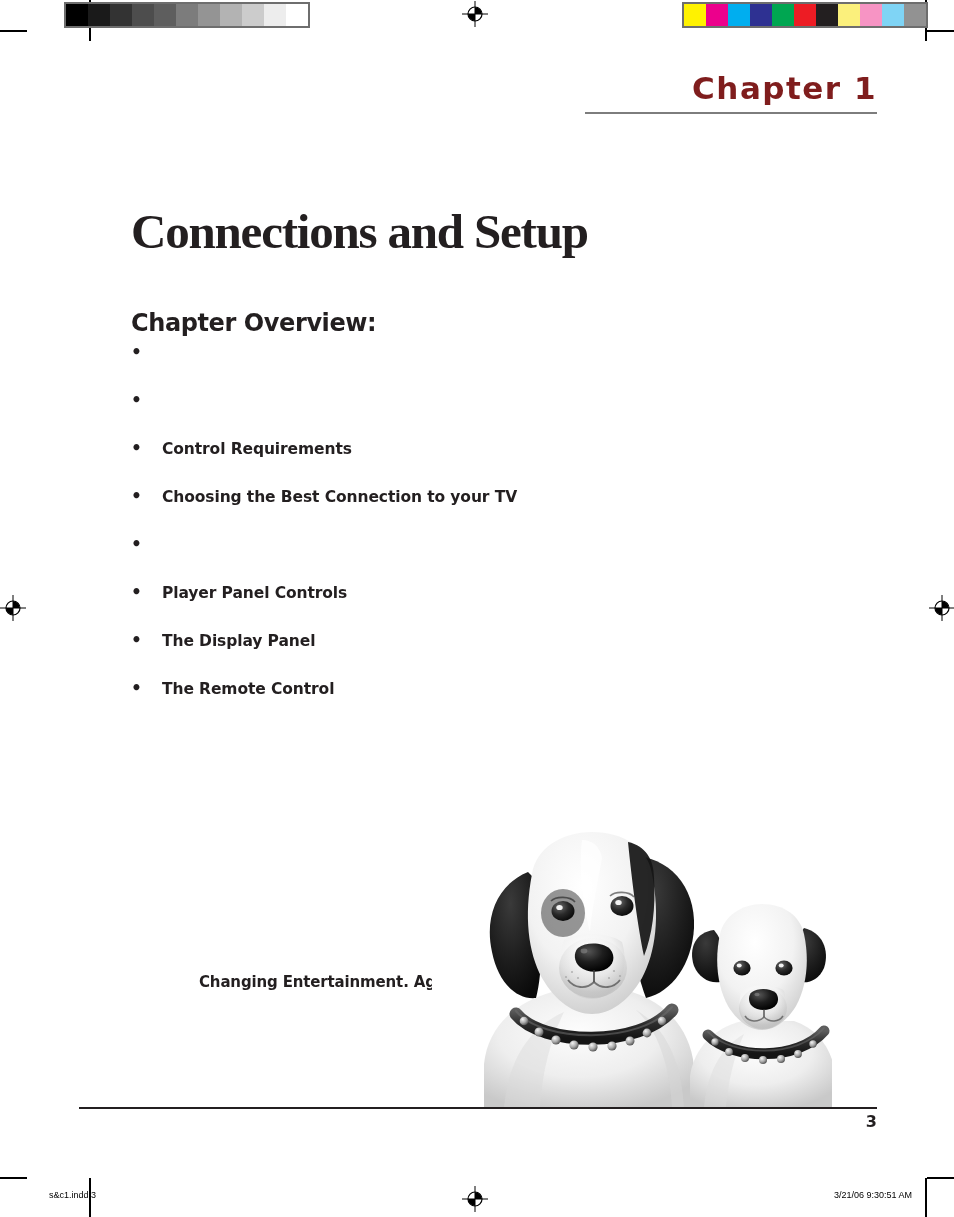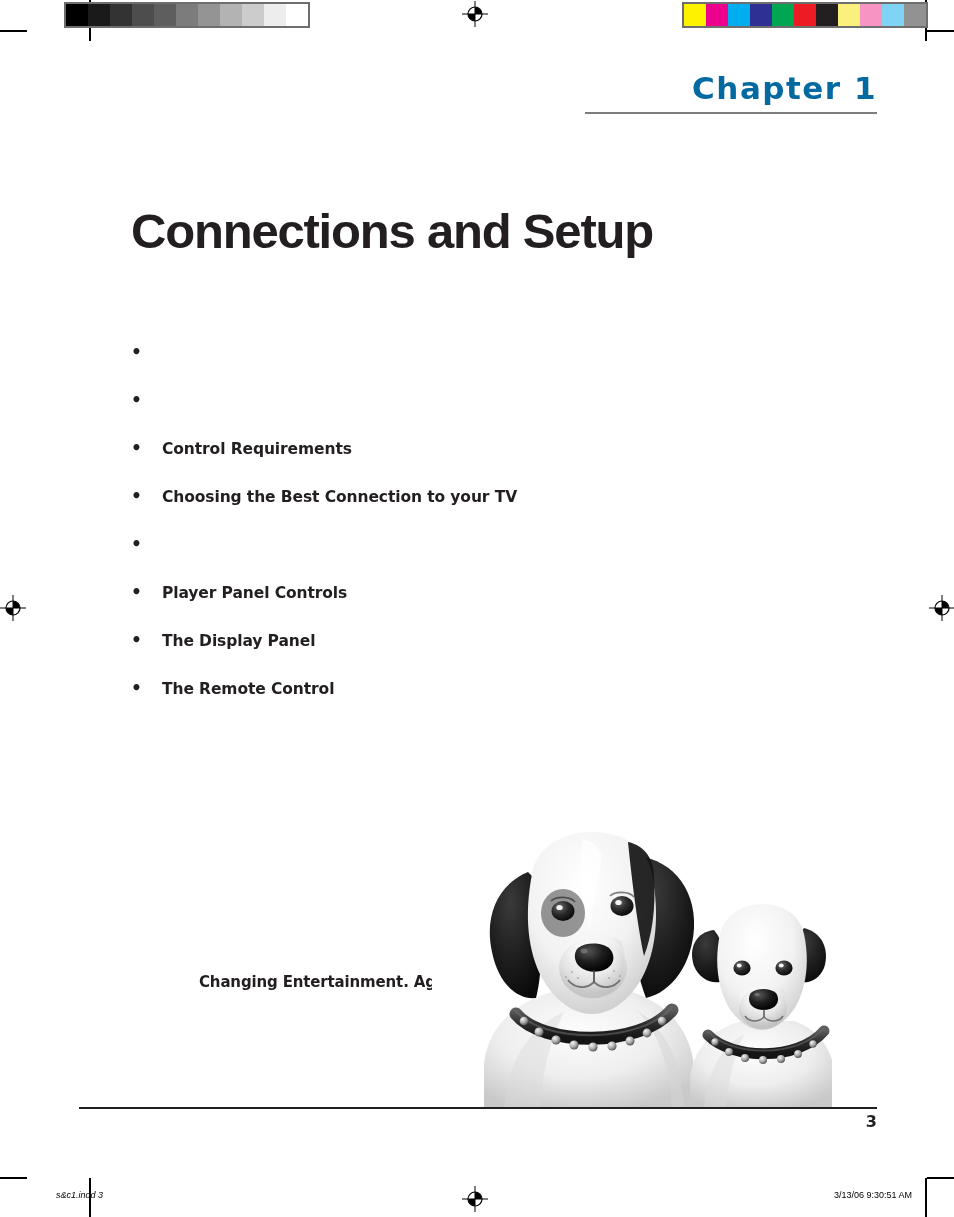--- a/index.html
+++ b/index.html
@@ -58,41 +58,41 @@
     position: absolute;
     left: 585px;
     top: 72px;
     width: 292px;
     text-align: right;
   }
   #chapter-header .chapter-label {
     font-family: "DejaVu Sans", sans-serif;
     font-size: 31px;
     font-weight: bold;
-    color: #0369a1;
+    color: #7f1d1d;
     letter-spacing: 1.5px;
     line-height: 1.05;
     display: block;
     white-space: nowrap;
   }
   #chapter-rule {
     position: absolute;
     left: 585px;
     top: 112px;
     width: 292px;
     height: 1.5px;
     background: #7d7d7d;
   }
 
   
   #page-title {
     position: absolute;
     left: 131px;
     top: 172px;
-    font-family: Liberation Sans, sans-serif;
+    font-family: Liberation Serif, serif;
     font-size: 49px;
     font-weight: bold;
     color: #231f20;
     letter-spacing: -1.2px;
     line-height: 1.1;
     white-space: nowrap;
   }
   #overview-heading {
     position: absolute;
     left: 131px;
@@ -178,21 +178,21 @@
     color: #231f20;
   }
   .print-meta {
     position: absolute;
     top: 1190px;
     font-family: "Liberation Sans", sans-serif;
     font-size: 9px;
     color: #000;
     white-space: nowrap;
   }
-  #print-filename { left: 56px; font-style: italic; }
+  #print-filename { left: 49px; }
   #print-timestamp { right: 42px; }
 </style>
 </head>
 <body>
 
 <div id="page">
 
   <div class="crop-v" style="left:89px; top:0; height:41px;"></div>
   <div class="crop-h" style="left:0; top:30px; width:27px;"></div>
 
@@ -264,20 +264,21 @@
       <div class="swatch" style="background: rgb(146, 146, 146);"></div>
     </div>
 
   <div id="chapter-header">
     <span class="chapter-label">Chapter 1</span>
   </div>
   <div id="chapter-rule"></div>
 
   <h1 id="page-title">Connections and Setup</h1>
 
+  <h2 id="overview-heading">Chapter Overview:</h2>
 
   <ul id="overview-list">
     <li>
       <span class="bullet">•</span>
     </li>
     <li>
       <span class="bullet">•</span>
     </li>
     <li>
       <span class="bullet">•</span>
@@ -459,15 +460,15 @@
         <circle cx="366" cy="242" r="3.9" fill="url(#studG)"></circle>
         <circle cx="381" cy="232" r="3.7" fill="url(#studG)"></circle>
       </g>
     </g>
   </svg>
 
   <div id="footer-rule"></div>
   <div id="page-number">3</div>
 
   <div class="print-meta" id="print-filename">s&amp;c1.indd   3</div>
-  <div class="print-meta" id="print-timestamp">3/13/06   9:30:51 AM</div>
+  <div class="print-meta" id="print-timestamp">3/21/06   9:30:51 AM</div>
 
 </div>
 
 </body></html>

